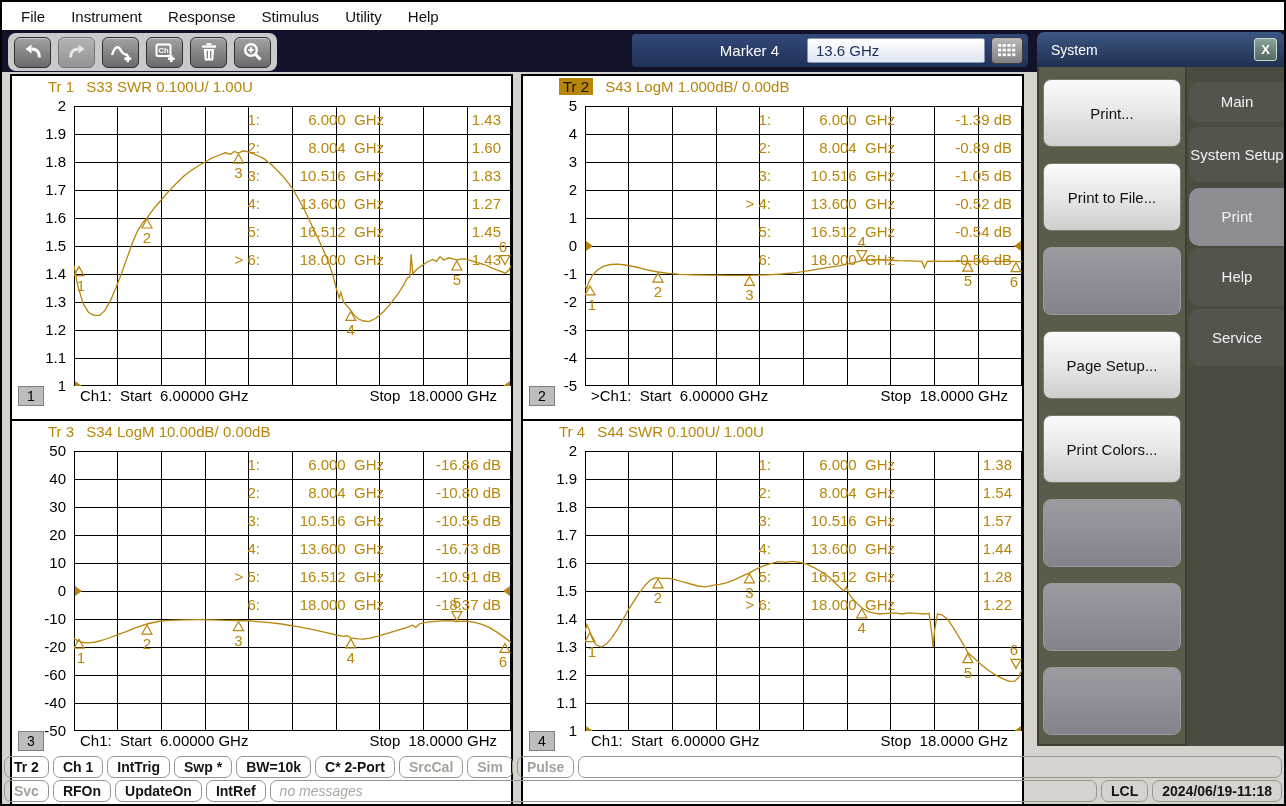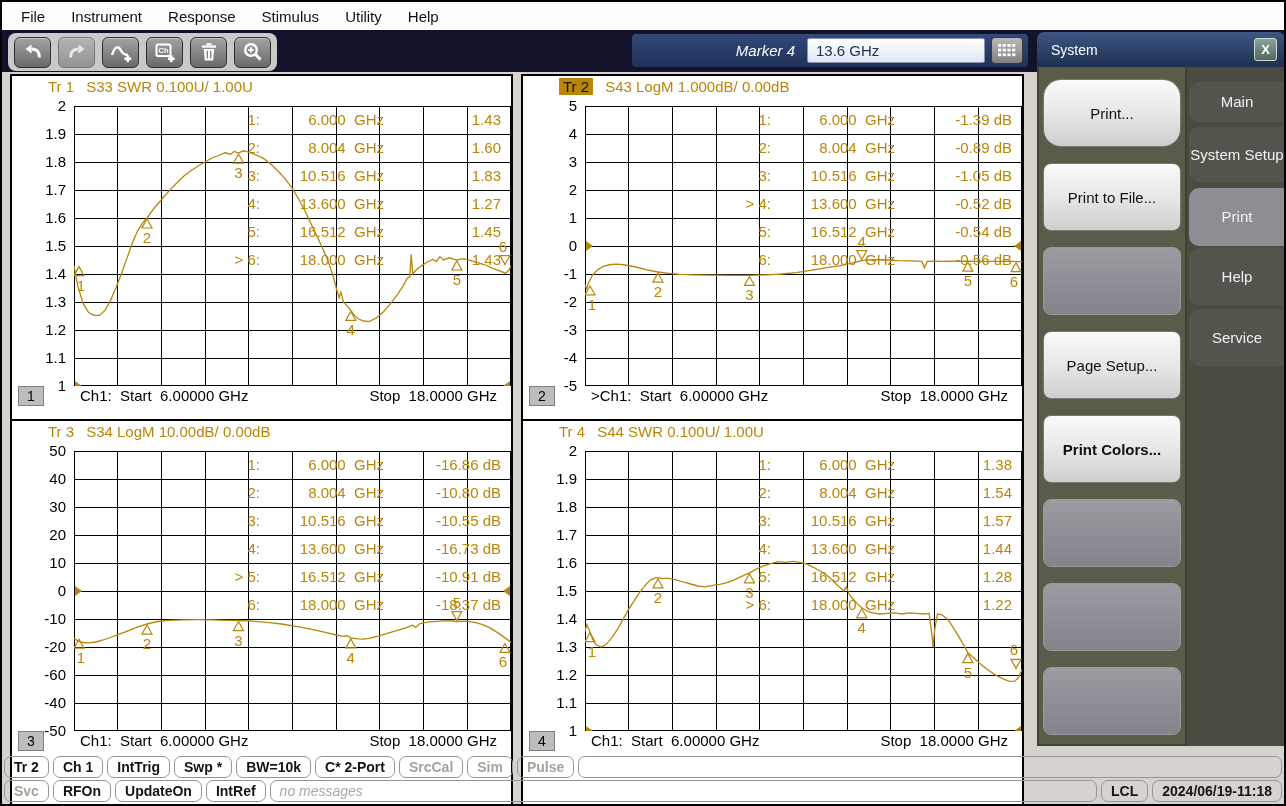--- a/index.html
+++ b/index.html
@@ -16,21 +16,21 @@
   
   .toolbar{ position:absolute; left:0; top:28px; right:0; height:42px; background:#12122a; }
   .tool-group{ position:absolute; left:6px; top:3px; height:38px; background:#c9c9c9;
                border-radius:8px; display:flex; align-items:center; gap:7px; padding:0 6px; }
   .tool-btn{ width:37px; height:31px; border-radius:6px; border:1px solid #2f2f2f;
              background:linear-gradient(180deg,#a2a2a2,#6a6a6a);
              box-shadow:inset 0 1px 0 #c6c6c6; display:flex; align-items:center; justify-content:center; }
   .tool-btn.disabled{ opacity:.55; }
   .marker-bar{ position:absolute; left:630px; top:4px; width:396px; height:33px; border-radius:4px;
                background:linear-gradient(180deg,#33497a,#1f3156); display:flex; align-items:center; }
-  .marker-label{ flex:1; text-align:right; color:#fff; font-size:15px; padding-right:12px;font-style:italic; }
+  .marker-label{ flex:1; text-align:right; color:#fff; font-size:15px; padding-right:28px; }
   .marker-input{ width:178px; height:25px; border:1px solid #8896b4; border-radius:2px;
                  background:linear-gradient(180deg,#ffffff,#dfe6f2); color:#1c2f55;
                  font-size:15px; font-family:inherit; padding:0 8px; }
   .keypad-btn{ width:32px; height:27px; margin:0 5px 0 6px; border-radius:4px; border:1px solid #3a3a3a;
                background:linear-gradient(180deg,#b9b9b9,#808080); display:flex; align-items:center; justify-content:center; }
 
   
   #plots{ position:absolute; left:8px; top:72px; width:1022px; height:680px; }
   .plot{ position:absolute; width:503px; height:415px; background:#fff; border:2px solid #000; }
   .plot-title{ position:absolute; left:36px; top:2px; font-size:15px; color:var(--amber); white-space:pre; }
@@ -427,25 +427,25 @@
       </div>
     </div>
 
   <div class="syspanel">
     <div class="sys-header">
       <span class="sys-title">System</span>
       <button class="close-btn">X</button>
     </div>
     <div class="sys-body">
       <div class="btncol" id="sysbuttons">
-          <button class="sys-btn on" style="top: 12px; border-radius: 18px;">Print...</button>
+          <button class="sys-btn on" style="top: 12px;">Print...</button>
           <button class="sys-btn on" style="top: 96px;">Print to File...</button>
           <button class="sys-btn off" style="top: 180px;"></button>
           <button class="sys-btn on" style="top: 264px;">Page Setup...</button>
-          <button class="sys-btn on" style="top: 348px; font-weight: bold;">Print Colors...</button>
+          <button class="sys-btn on" style="top: 348px;">Print Colors...</button>
           <button class="sys-btn off" style="top: 432px;"></button>
           <button class="sys-btn off" style="top: 516px;"></button>
           <button class="sys-btn off" style="top: 600px;"></button>
         </div>
       <div class="tabcol" id="systabs">
           <div class="sys-tab" style="top: 15px; height: 40px;">Main</div>
           <div class="sys-tab" style="top: 60px; height: 55px;">System Setup</div>
           <div class="sys-tab active" style="top: 121px; height: 58px;">Print</div>
           <div class="sys-tab" style="top: 181px; height: 58px;">Help</div>
           <div class="sys-tab" style="top: 242px; height: 57px;">Service</div>

